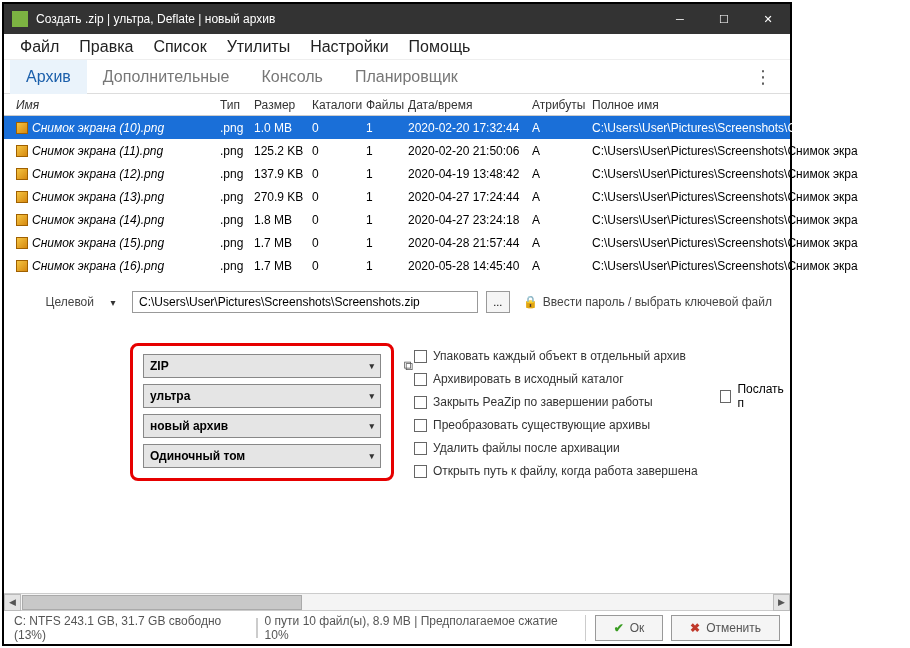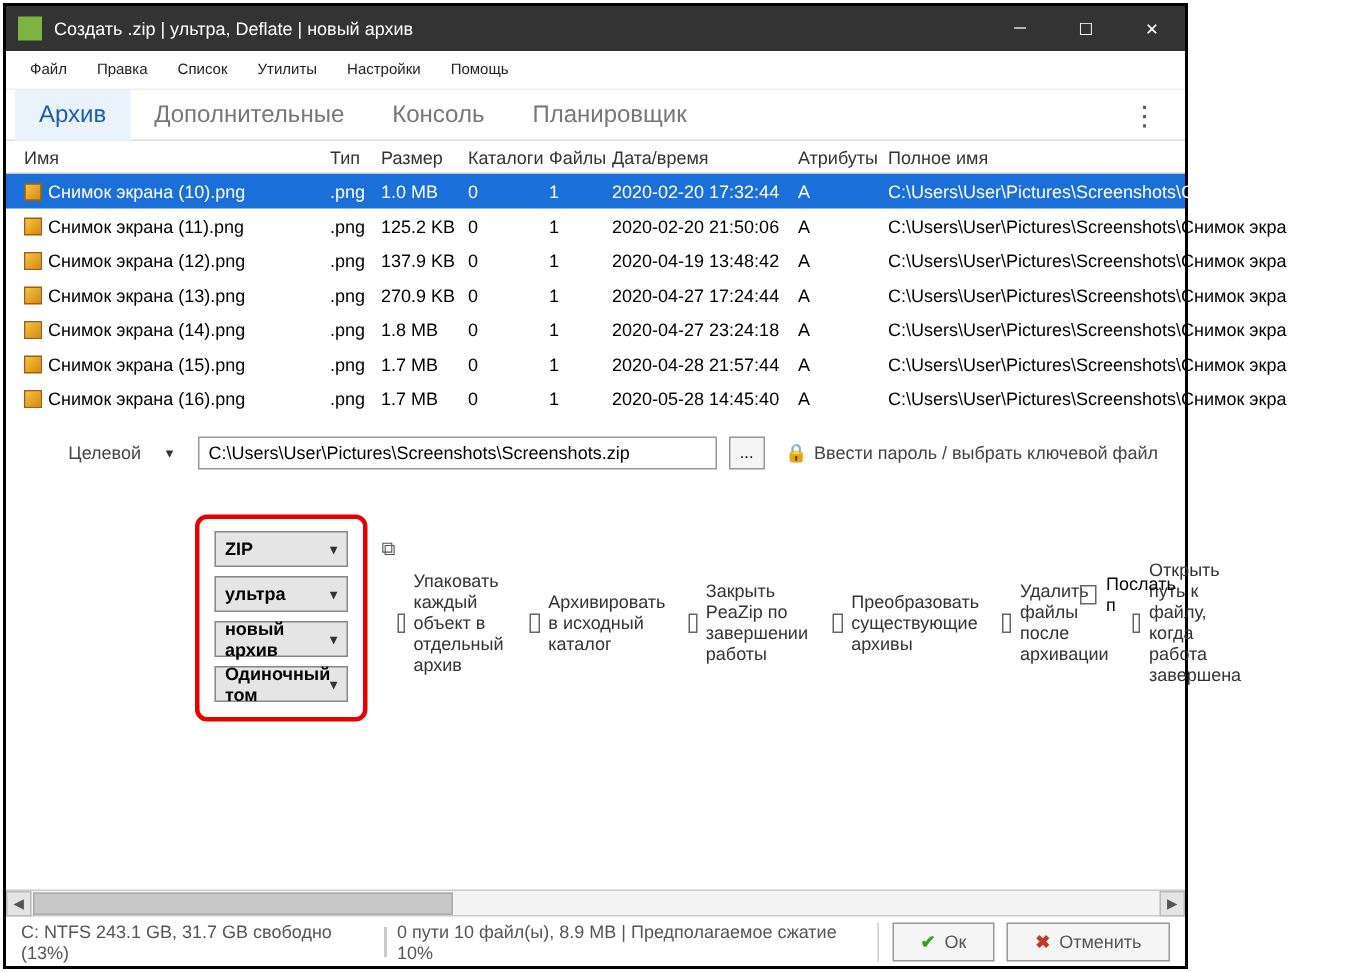--- a/index.html
+++ b/index.html
@@ -2,47 +2,47 @@
 <html><head>
 <meta charset="utf-8">
 <style>
 * { box-sizing: border-box; margin: 0; padding: 0; font-family: "Segoe UI", Tahoma, sans-serif; }
 body { background: #fff; width: 910px; height: 648px; overflow: hidden; }
 .outer { border: 2px solid #000; width: 790px; height: 644px; margin: 2px; display: flex; flex-direction: column; background:#fff; position:relative;}
 .titlebar { background: #333; color: #fff; height: 30px; display: flex; align-items: center; padding: 0 0 0 8px; }
 .titlebar .app-icon { width: 16px; height: 16px; background: #7cb342; margin-right: 8px; }
 .titlebar .title { font-size: 12px; flex: 1; }
 .titlebar .win-btn { width: 44px; height: 30px; display: flex; align-items: center; justify-content: center; color: #fff; font-size: 11px; }
-.menubar { height: 26px; display: flex; align-items: center; padding: 0 6px; font-size: 10px; border-bottom: 1px solid #eee; }
+.menubar { height: 26px; display: flex; align-items: center; padding: 0 6px; font-size: 16px; border-bottom: 1px solid #eee; }
 .menubar .mitem { padding: 4px 10px; color: #222; }
 .tabbar { height: 34px; display: flex; align-items: center; padding: 0 6px; border-bottom: 1px solid #ddd; }
 .tabbar .tab { padding: 8px 16px; font-size: 16px; color: #777; }
 .tabbar .tab.active { background: #eaf3fb; color: #1b5fab; }
 .tabbar .spacer { flex: 1; }
 .more-btn { padding: 0 12px; color: #555; font-size: 18px; }
 .filelist { flex: 0 0 auto; }
 .fl-head { display: flex; font-size: 12px; color: #333; border-bottom: 1px solid #ccc; height: 22px; align-items: center; padding-left: 8px; }
 .fl-head > div, .fl-row > div { flex-shrink: 0; padding: 0 4px; white-space: nowrap; overflow: hidden; }
-.c-name{width:204px;} .c-type{width:34px;} .c-size{width:58px;} .c-dirs{width:54px;} .c-files{width:42px;} .c-date{width:124px;} .c-attr{width:60px;} .c-full{width:270px;}
+.c-name{width:204px;font-style:italic;} .c-type{width:34px;} .c-size{width:58px;} .c-dirs{width:54px;} .c-files{width:42px;} .c-date{width:124px;} .c-attr{width:60px;} .c-full{width:270px;}
 .fl-row { display: flex; font-size: 12px; height: 23px; align-items: center; padding-left:8px; }
 .fl-row .ficon { width:12px; height:12px; background: linear-gradient(135deg,#f5c542,#d68910); margin-right:4px; display:inline-block; vertical-align:middle; border:1px solid #a06000;}
 .fl-row.sel { background: #1a6fd8; color: #fff; }
 .midsection { padding: 14px 18px 4px 18px; display:flex; flex-direction:column; gap:16px; position:relative; }
 .target-row { display: flex; align-items: center; gap: 8px; margin-bottom: 14px; }
 .target-row .lbl { font-size: 12px; color: #444; width:72px; text-align:right; }
 .target-row .chev { width:22px; text-align:center; font-size:10px; color:#333; }
 .target-input { flex: 1; border: 1px solid #999; height: 22px; font-size: 12px; padding: 0 6px; }
 .browse-btn { width:24px; height:22px; border:1px solid #999; font-size:11px; background:#f5f5f5; display:flex;align-items:center;justify-content:center;}
 .lock-link { font-size: 12px; color:#444; display:flex; align-items:center; gap:4px; padding-left:6px;}
 .options-wrapper { display:flex; gap:20px; margin-left:108px;}
 .dropdown-col { width:264px; border:3px solid #e60000; border-radius:8px; padding:8px 10px 10px 10px; display:flex; flex-direction:column; gap:6px; position:relative;}
 .dd { height:24px; border:1px solid #888; background:#e5e5e5; font-size:12px; padding:0 6px; display:flex; align-items:center; justify-content:space-between;font-weight:bold;}
 .dd .arr{font-size:9px;color:#333;}
 .copy-icn{position:absolute; right:-22px; top:12px; font-size:13px; color:#555;}
-.check-col { display:flex; flex-direction:row; gap:9px; padding-top:6px; font-size:12px; color:#333;}
+.check-col { display:flex; flex-direction:column; gap:9px; padding-top:6px; font-size:12px; color:#333;}
 .chk { display:flex; align-items:center; gap:6px; }
 .chk .box { width:13px; height:13px; border:1px solid #666; }
 .hscroll{ height:17px; border-top:1px solid #ccc; background:#f4f4f4; position:relative; display:flex; align-items:center;}
 .hscroll .ar{width:17px;height:17px;background:#e4e4e4;border:1px solid #bbb; font-size:9px; display:flex;align-items:center;justify-content:center;color:#555;}
 .hscroll .thumb{height:15px;background:#c8c8c8;border:1px solid #aaa;width:280px;margin-left:1px;}
 .statusbar{ height:34px; border-top:1px solid #ccc; display:flex; align-items:center; padding:0 10px; font-size:12px; color:#555; gap:1px;}
 .statusbar .histbar{height:20px;width:2px;background:#ccc;margin:0 6px;}
 .ok-btn,.cancel-btn{ height:26px; padding:0 18px; border:1px solid #999; background:#f5f5f5; font-size:12px; display:flex; align-items:center; gap:6px;}
 .ok-btn .chk-ic{color:#3a9d23;font-weight:bold;}
 .cancel-btn .x-ic{color:#c0392b;font-weight:bold;}

